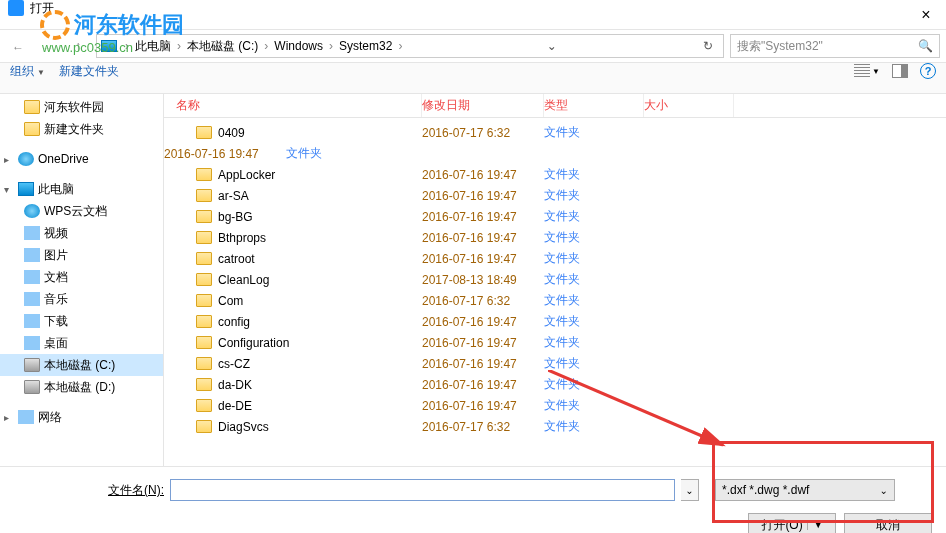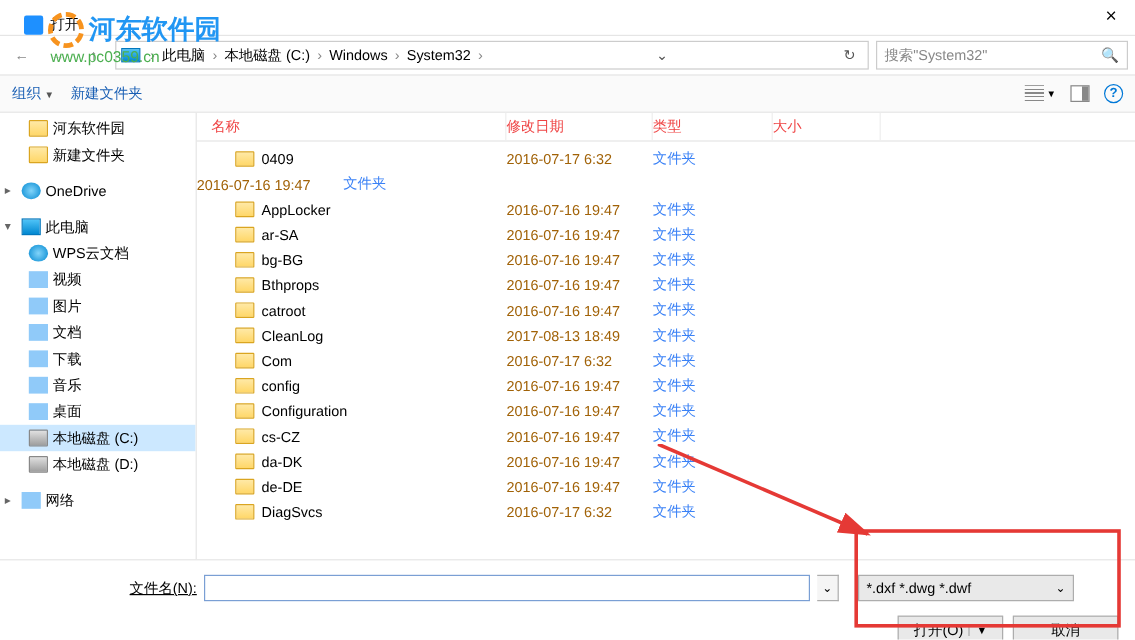--- a/index.html
+++ b/index.html
@@ -1,39 +1,39 @@
 <!DOCTYPE html>
 <html><head>
 <meta charset="utf-8">
 <style>
 * { margin: 0; padding: 0; box-sizing: border-box; font-family: "Microsoft YaHei", "Segoe UI", sans-serif; font-size: 12px; }
 body { background: #fff; width: 946px; height: 533px; position: relative; overflow: hidden; }
 
-.titlebar { height: 30px; display: flex; align-items: flex-end; padding-left: 20px; border-bottom: 1px solid #e5e5e5; }
+.titlebar { height: 30px; display: flex; align-items: flex-start; padding-left: 8px; border-bottom: 1px solid #e5e5e5; }
 .titlebar .app-icon { width: 16px; height: 16px; background: #1e90ff; border-radius: 2px; margin-right: 6px; }
 .titlebar .title { flex: 1; }
 .titlebar .close { width: 40px; height: 30px; display: flex; align-items: center; justify-content: center; font-size: 16px; }
 
 .watermark { position: absolute; top: 10px; left: 40px; z-index: 100; pointer-events: none; }
 .watermark .logo { display: flex; align-items: center; gap: 4px; }
 .watermark .logo-circle { width: 30px; height: 30px; border: 4px dashed #f7931e; border-radius: 50%; }
 .watermark .brand { font-size: 22px; font-weight: bold; color: #2196f3; }
 .watermark .url { color: #4caf50; font-size: 13px; margin-left: 2px; }
 
 .addrbar { height: 32px; display: flex; align-items: center; padding: 0 6px; gap: 6px; }
 .nav-btn { width: 24px; height: 24px; display: flex; align-items: center; justify-content: center; color: #888; }
 .breadcrumb { flex: 1; height: 24px; border: 1px solid #ccc; display: flex; align-items: center; padding: 0 4px; background: #fff; }
 .breadcrumb .pc-icon { width: 16px; height: 12px; background: linear-gradient(#4fc3f7,#0288d1); border: 1px solid #0277bd; margin-right: 4px; }
 .breadcrumb .sep { color: #888; padding: 0 4px; }
 .breadcrumb .seg { padding: 0 2px; }
 .breadcrumb .refresh { margin-left: auto; padding: 0 6px; color: #555; }
 .searchbox { width: 210px; height: 24px; border: 1px solid #ccc; display: flex; align-items: center; padding: 0 6px; color: #888; }
 .searchbox .mag { margin-left: auto; }
 
-.toolbar { height: 32px; display: flex; align-items: center; padding: 0 10px; gap: 14px; border-top: 1px solid #e5e5e5; border-bottom: 1px solid #e5e5e5; background: #fafafa; }
+.toolbar { height: 32px; display: flex; align-items: flex-start; padding: 0 10px; gap: 14px; border-top: 1px solid #e5e5e5; border-bottom: 1px solid #e5e5e5; background: #fafafa; }
 .toolbar .item { color: #1a5fb4; cursor: pointer; }
 .toolbar .item .dd { font-size: 8px; color: #555; margin-left: 3px; }
 .toolbar .right { margin-left: auto; display: flex; gap: 12px; align-items: center; }
 .toolbar .ico { width: 16px; height: 14px; display: inline-block; }
 
 .main { display: flex; height: 372px; }
 .sidebar { width: 164px; border-right: 1px solid #e5e5e5; overflow: hidden; padding-top: 2px; }
 .tree-item { display: flex; align-items: center; height: 22px; padding-left: 8px; gap: 4px; }
 .tree-item.l1 { padding-left: 4px; }
 .tree-item.l2 { padding-left: 24px; }
@@ -160,25 +160,25 @@
       <div class="tree-item l2">
         <span class="fico generic-ico"></span>
         <span>图片</span>
       </div>
       <div class="tree-item l2">
         <span class="fico generic-ico"></span>
         <span>文档</span>
       </div>
       <div class="tree-item l2">
         <span class="fico generic-ico"></span>
+        <span>音乐</span>
+      </div>
+      <div class="tree-item l2">
+        <span class="fico generic-ico"></span>
         <span>下载</span>
-      </div>
-      <div class="tree-item l2">
-        <span class="fico generic-ico"></span>
-        <span>音乐</span>
       </div>
       <div class="tree-item l2">
         <span class="fico generic-ico"></span>
         <span>桌面</span>
       </div>
       <div class="tree-item l2 sel">
         <span class="fico drive-ico"></span>
         <span>本地磁盘 (C:)</span>
       </div>
       <div class="tree-item l2">

